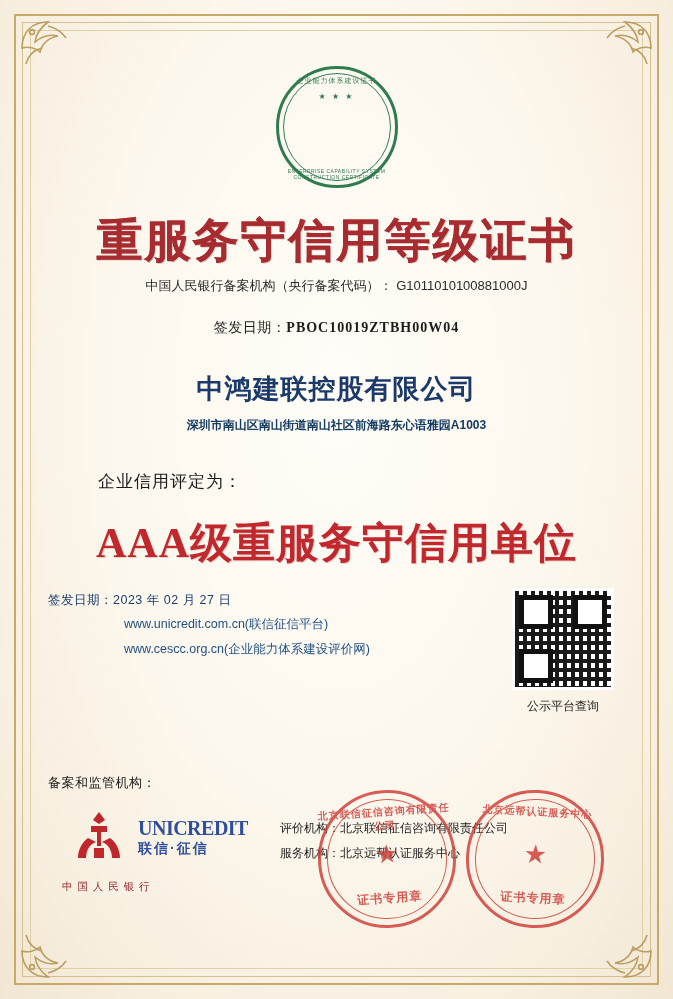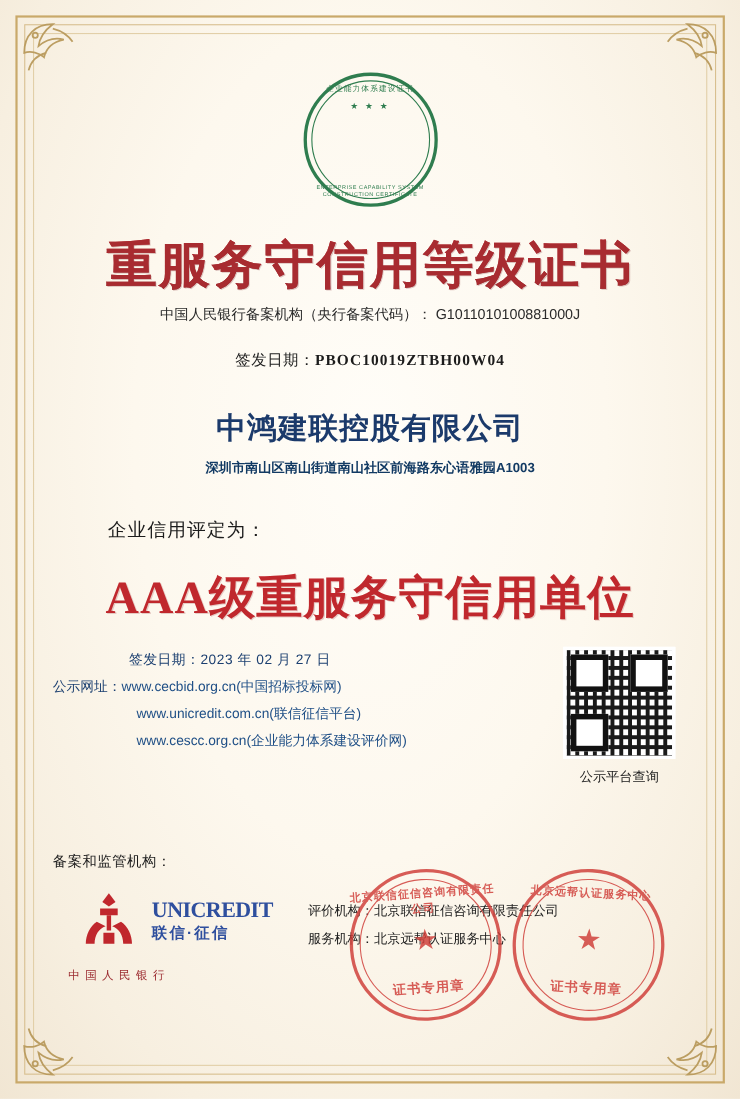--- a/index.html
+++ b/index.html
@@ -230,21 +230,21 @@
     top: 588px;
     font-size: 12.5px;
     color: #1f4f86;
     line-height: 1.95;
     z-index: 3;
   }
   .details .row { white-space: nowrap; }
   .details .k { color: #1b3f70; }
   .details .v { color: #1b3f70; }
   .details .web { color: #1f4f86; }
-  .details .dated { letter-spacing: .5px; text-align: center; }
+  .details .dated { letter-spacing: .5px; }
 
   
   .qr-block {
     position: absolute;
     right: 56px;
     top: 588px;
     width: 108px;
     text-align: center;
     z-index: 3;
   }
@@ -454,23 +454,20 @@
     <div class="company">中鸿建联控股有限公司</div>
     <div class="company-addr">深圳市南山区南山街道南山社区前海路东心语雅园A1003</div>
 
     <div class="rate-label">企业信用评定为：</div>
     <div class="rate-value">AAA级重服务守信用单位</div>
   </div>
 
   <div class="details">
     <div class="row dated">
       <span class="k">签发日期：</span><span class="v">2023 年 02 月 27 日</span>
-    </div>
-    <div class="row">
-      <span class="k">公示网址：</span><span class="web">www.cecbid.org.cn(中国招标投标网)</span>
     </div>
     <div class="row" style="padding-left:76px">
       <span class="web">www.unicredit.com.cn(联信征信平台)</span>
     </div>
     <div class="row" style="padding-left:76px">
       <span class="web">www.cescc.org.cn(企业能力体系建设评价网)</span>
     </div>
   </div>
 
   <div class="qr-block">

